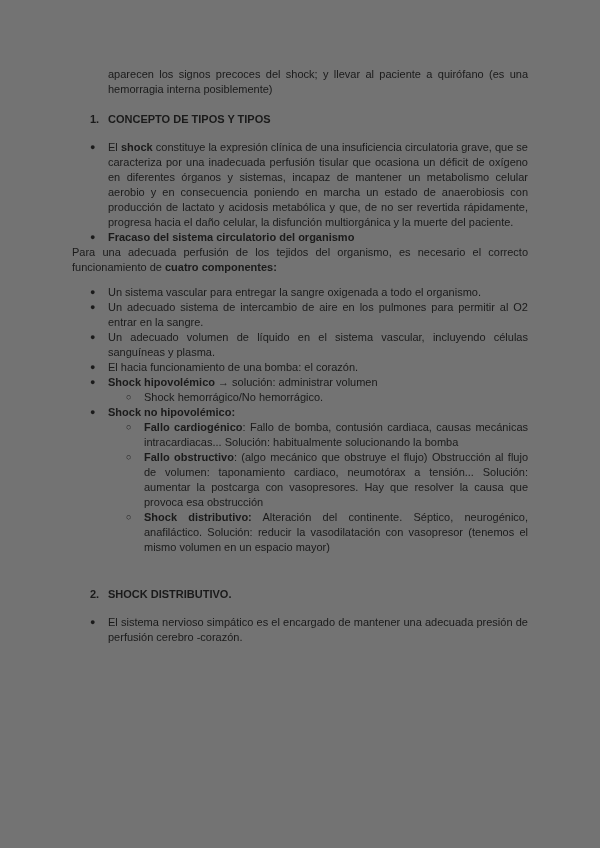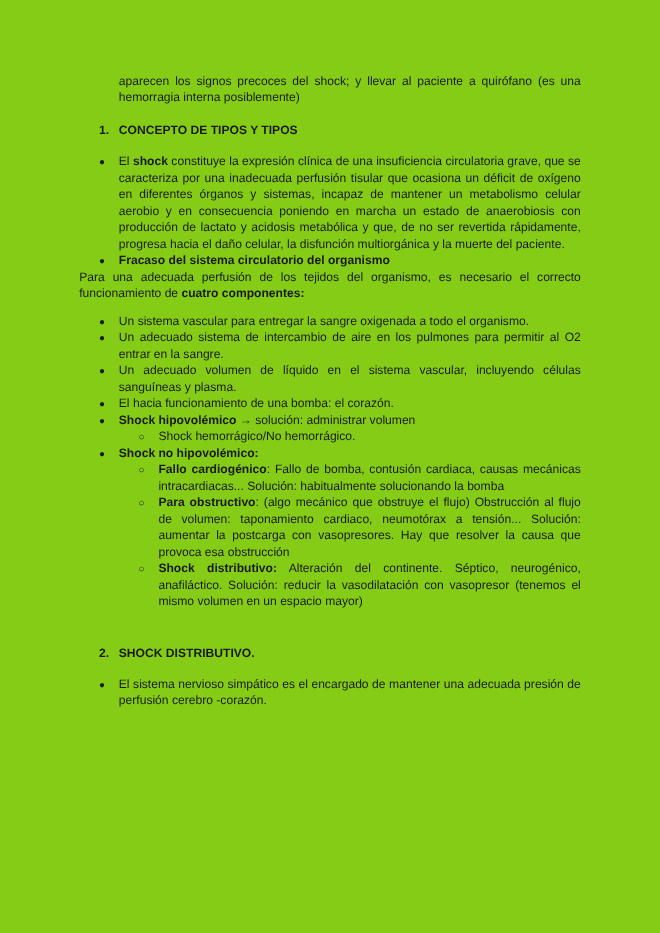--- a/index.html
+++ b/index.html
@@ -6,21 +6,21 @@
     margin: 0;
     padding: 0;
     background: #ffffff;
   }
   .page {
     position: relative;
     width: 600px;
     height: 848px;
     box-sizing: border-box;
     padding: 67px 72px 40px 72px;
-    background: #84cc16;
+    background: #737373;
     font-family: "Liberation Sans", "DejaVu Sans", sans-serif;
     font-size: 11px;
     line-height: 15px;
     color: #1a1a1a;
     overflow: hidden;
   }
   .justify {
     text-align: justify;
     text-align-last: left;
   }
@@ -108,21 +108,21 @@
     <div class="li l1">
       <span class="bullet">●</span>
       <div class="li-text justify"><b>Shock no hipovolémico:</b></div>
     </div>
     <div class="li l2">
       <span class="bullet">○</span>
       <div class="li-text justify"><b>Fallo cardiogénico</b><span>: Fallo de bomba, contusión cardiaca, causas mecánicas intracardiacas... Solución: habitualmente solucionando la bomba</span></div>
     </div>
     <div class="li l2">
       <span class="bullet">○</span>
-      <div class="li-text justify"><b>Para obstructivo</b><span>: (algo mecánico que obstruye el flujo) Obstrucción al flujo de volumen: taponamiento cardiaco, neumotórax a tensión... Solución: aumentar la postcarga con vasopresores. Hay que resolver la causa que provoca esa obstrucción</span></div>
+      <div class="li-text justify"><b>Fallo obstructivo</b><span>: (algo mecánico que obstruye el flujo) Obstrucción al flujo de volumen: taponamiento cardiaco, neumotórax a tensión... Solución: aumentar la postcarga con vasopresores. Hay que resolver la causa que provoca esa obstrucción</span></div>
     </div>
     <div class="li l2">
       <span class="bullet">○</span>
       <div class="li-text justify"><b>Shock distributivo:</b><span> Alteración del continente. Séptico, neurogénico, anafiláctico. Solución: reducir la vasodilatación con vasopresor (tenemos el mismo volumen en un espacio mayor)</span></div>
     </div>
   </div>
 
   <div class="heading num-heading big-gap">
     <span class="h-num">2.</span>
     <span class="h-text">SHOCK DISTRIBUTIVO.</span>

